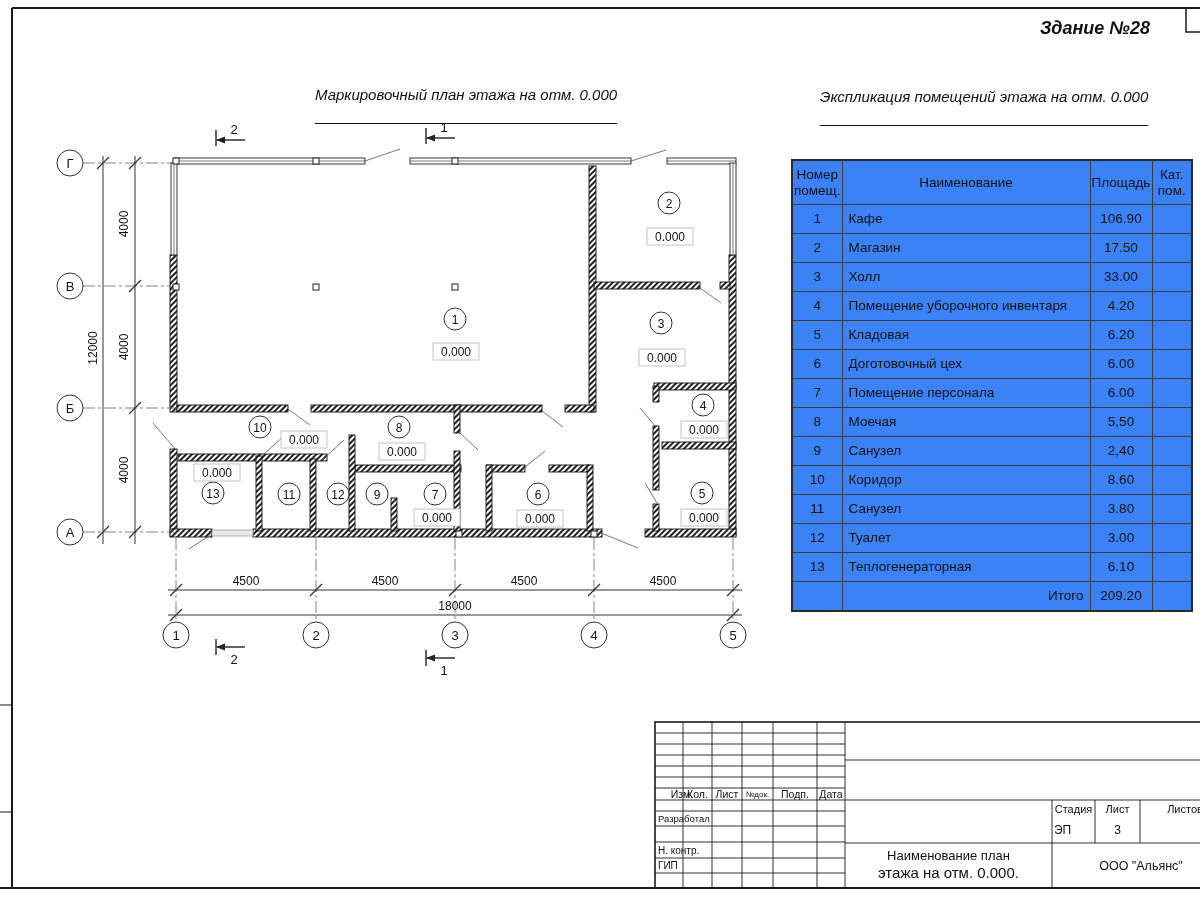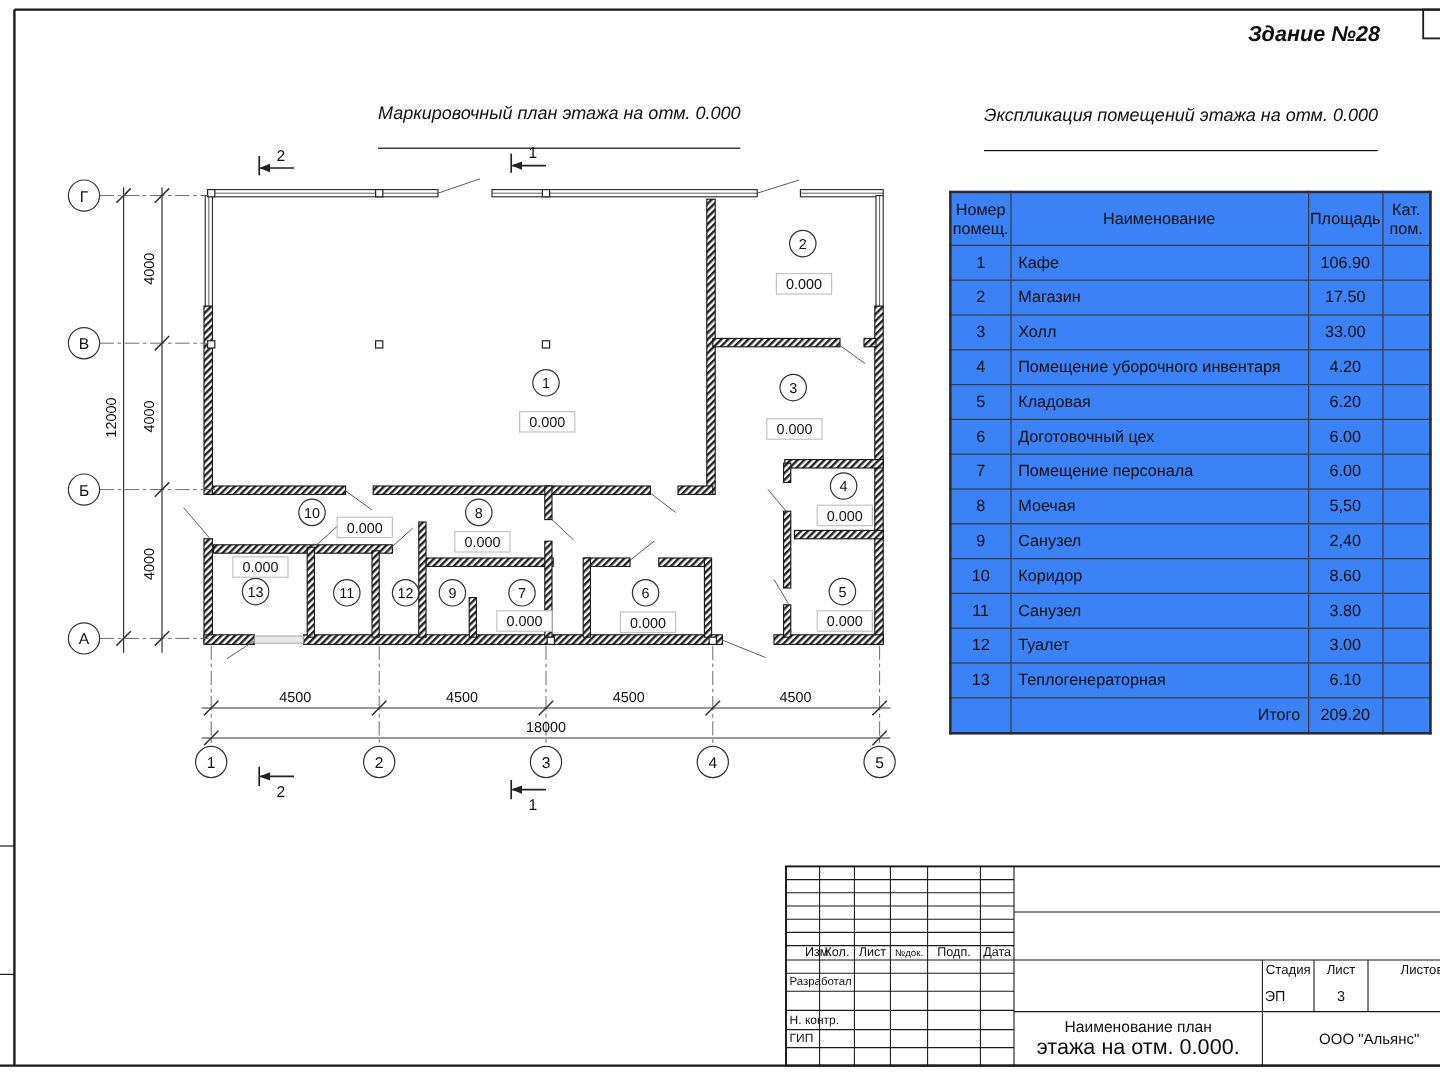--- a/index.html
+++ b/index.html
@@ -414,14 +414,14 @@
 <div class="tb" style="left:817px;top:788px;width:28px;height:12px;font-size:10.5px;">Дата</div>
 <div class="tb left" style="left:658px;top:811px;width:86px;height:15px;font-size:9.5px;">Разработал</div>
 <div class="tb left" style="left:658px;top:842px;width:86px;height:16px;font-size:10px;">Н. контр.</div>
 <div class="tb left" style="left:658px;top:858px;width:86px;height:15px;font-size:10px;">ГИП</div>
 <div class="tb" style="left:1052px;top:800px;width:43px;height:17px;">Стадия</div>
 <div class="tb" style="left:1095px;top:800px;width:45px;height:17px;">Лист</div>
 <div class="tb" style="left:1140px;top:800px;width:90px;height:17px;">Листов</div>
 <div class="tb" style="left:1052px;top:817px;width:21px;height:26px;font-size:12px;">ЭП</div>
 <div class="tb" style="left:1095px;top:817px;width:45px;height:26px;font-size:12px;">3</div>
 <div class="tb" style="left:845px;top:847px;width:207px;height:16px;font-size:13px;">Наименование план</div>
-<div class="tb" style="left:845px;top:864px;width:207px;height:16px;font-size:18px;">этажа на отм. 0.000.</div>
+<div class="tb" style="left:845px;top:864px;width:207px;height:16px;font-size:15px;">этажа на отм. 0.000.</div>
 <div class="tb" style="left:1052px;top:843px;width:178px;height:45px;font-size:12.5px;">ООО "Альянс"</div>
 
 </body></html>

